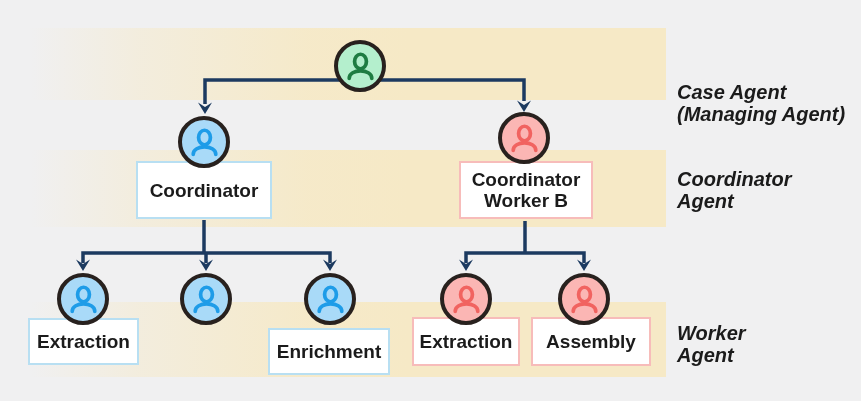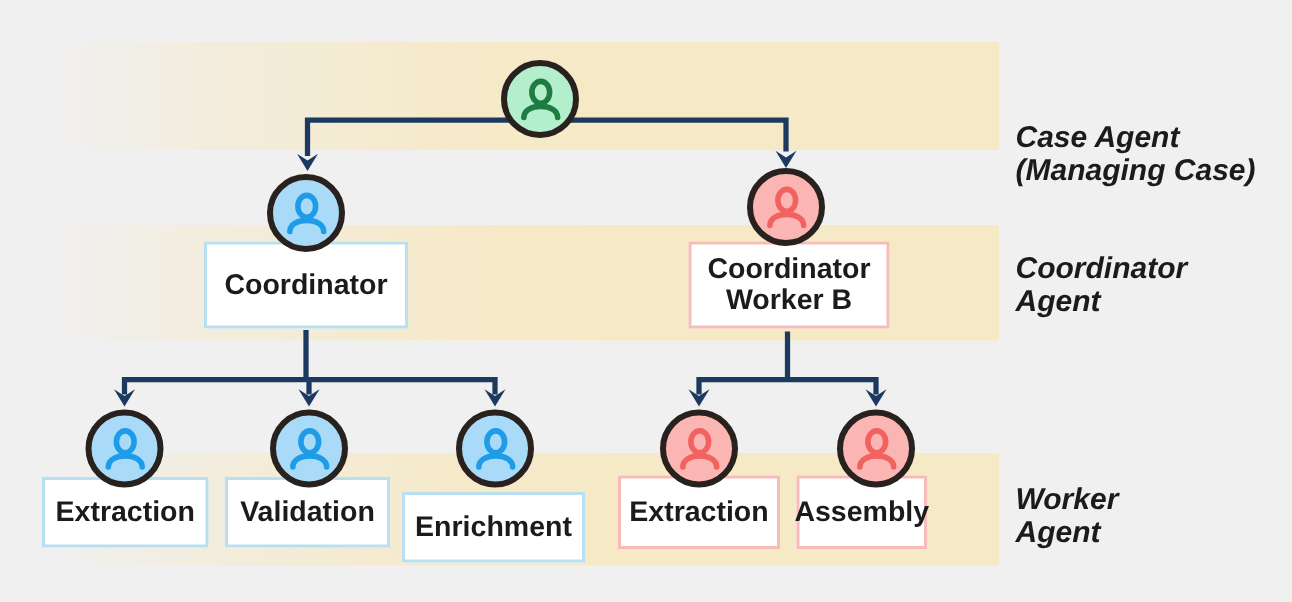--- a/index.html
+++ b/index.html
@@ -149,30 +149,27 @@
     <span>Coordinator</span>
   </div>
   <div class="node-box pink-border coord-box" style="left:459px;top:161px;width:134px;height:58px;">
     <span>Coordinator</span>
     <span>Worker B</span>
   </div>
 
   <div class="node-box blue-border worker-box" style="left:28px;top:318px;width:111px;height:47px;">
     <span>Extraction</span>
   </div>
-  <div class="node-box blue-border worker-box" style="left:150px;top:318px;width:110px;height:47px;">
-    <span>Validation</span>
-  </div>
   <div class="node-box blue-border worker-box" style="left:268px;top:328px;width:122px;height:47px;">
     <span>Enrichment</span>
   </div>
   <div class="node-box pink-border worker-box" style="left:412px;top:317px;width:108px;height:49px;">
     <span>Extraction</span>
   </div>
-  <div class="node-box pink-border worker-box" style="left:531px;top:317px;width:87px;height:49px;">
+  <div class="node-box pink-border worker-box" style="left:531px;top:317px;width:120px;height:49px;">
     <span>Assembly</span>
   </div>
 
   <div class="agent-circle green" style="left:334px;top:40px;">
     <svg class="person" viewBox="0 0 24 24">
         <use href="#person"></use>
       </svg>
   </div>
   <div class="agent-circle blue" style="left:178px;top:116px;">
     <svg class="person" viewBox="0 0 24 24">
@@ -205,21 +202,21 @@
       </svg>
   </div>
   <div class="agent-circle pink" style="left:558px;top:273px;">
     <svg class="person" viewBox="0 0 24 24">
         <use href="#person"></use>
       </svg>
   </div>
 
   <div class="row-label row-label-case">
     <div>Case Agent</div>
-    <div>(Managing Case)</div>
+    <div>(Managing Agent)</div>
   </div>
   <div class="row-label row-label-coordinator">
     <div>Coordinator</div>
     <div>Agent</div>
   </div>
   <div class="row-label row-label-worker">
     <div>Worker</div>
     <div>Agent</div>
   </div>
 

